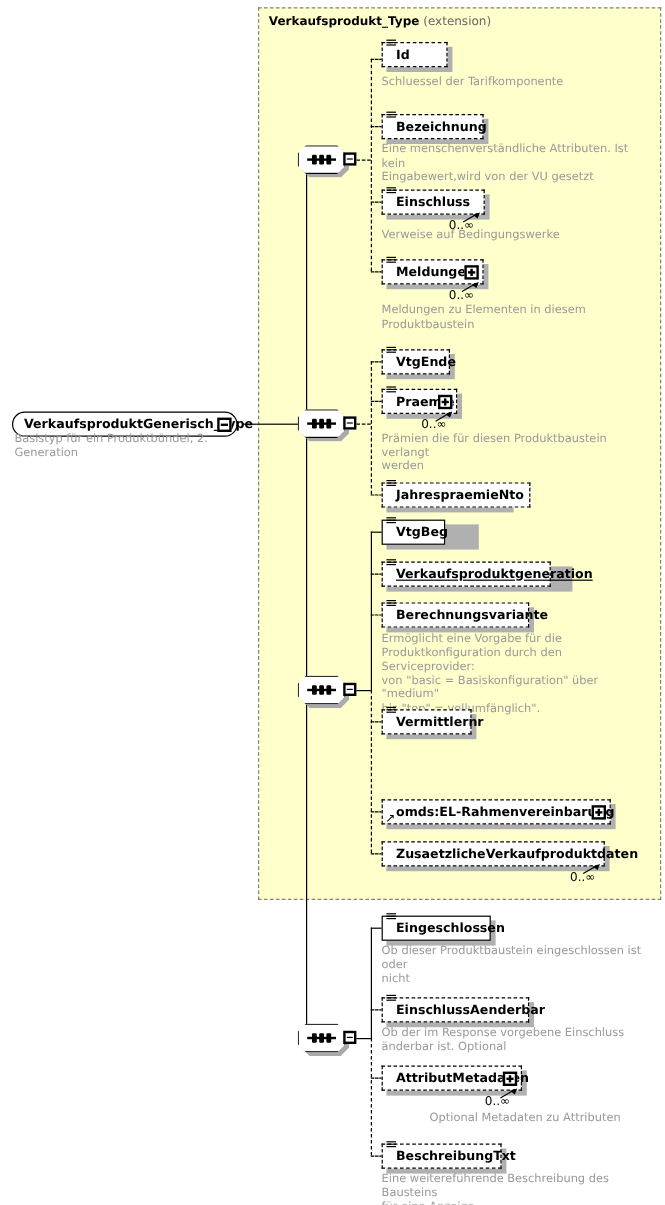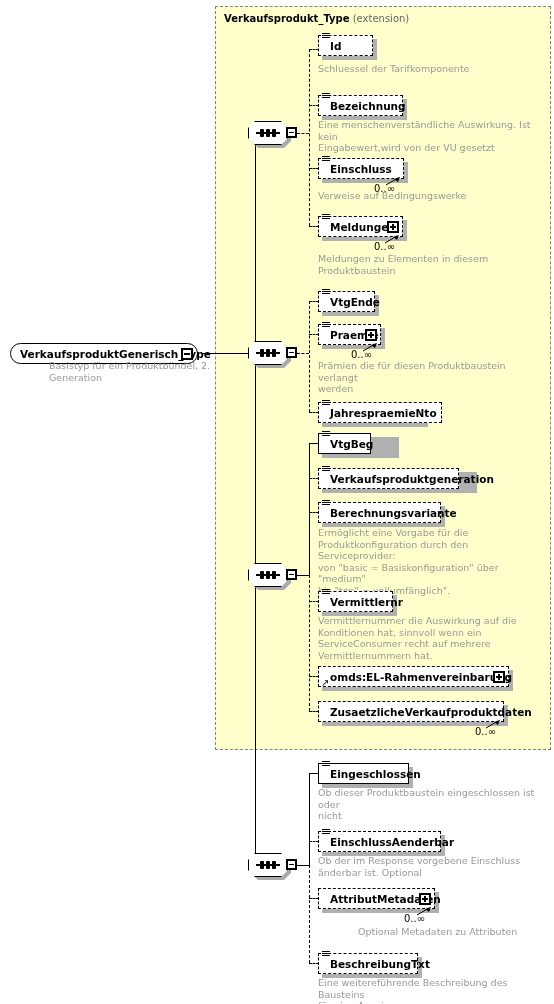--- a/index.html
+++ b/index.html
@@ -153,21 +153,21 @@
     <i>(extension)</i>
   </div>
 
   <div class="roottype" style="left:10px;top:343px;width:188px;">
     <div class="shadow"></div>
     <div class="box" style="width:188px;">
       <span class="lbl">VerkaufsproduktGenerisch_Type</span>
       <span class="minus"></span>
     </div>
   </div>
-  <div class="doc" style="left:12px;top:360px;width:210px;margin-left:37px;">Basistyp für ein Produktbündel, 2. Generation</div>
+  <div class="doc" style="left:12px;top:360px;width:210px;">Basistyp für ein Produktbündel, 2. Generation</div>
 
   <div class="ln h" style="left:202px;top:353px;width:53px;"></div>
   <div class="ln v" style="left:255px;top:133px;height:743px;"></div>
 
   <div class="seq" style="left:248px;top:121px;">
     <div class="octshadow"></div>
     <div class="oct"></div>
     <div class="bar"></div>
     <div class="dot d1"></div>
     <div class="dot d2"></div>
@@ -197,21 +197,21 @@
     <div class="shadow"></div>
     <div class="box" style="width:85px;">
       <span class="glyph">
           <i></i>
           <i></i>
           <i></i>
         </span>
       <span class="lbl">Bezeichnung</span>
     </div>
   </div>
-  <div class="doc" style="left:318px;top:119px;width:228px;">Eine menschenverständliche Auswirkung. Ist kein
+  <div class="doc" style="left:318px;top:119px;width:228px;">Eine menschenverständliche Attributen. Ist kein
 Eingabewert,wird von der VU gesetzt</div>
 
   <div class="dln h" style="left:309px;top:168px;width:10px;"></div>
   <div class="el repeat" style="left:318px;top:158px;width:86px;">
     <div class="shadow"></div>
     <div class="rep" style="width:86px;"></div>
     <div class="box" style="width:86px;">
       <span class="glyph">
           <i></i>
           <i></i>
@@ -338,21 +338,21 @@
           <i></i>
           <i></i>
         </span>
       <span class="lbl">VtgBeg</span>
     </div>
   </div>
 
   <div class="dln h" style="left:309px;top:478px;width:10px;"></div>
   <div class="el" style="left:318px;top:468px;width:155px;">
     <div class="shadow"></div>
-    <div class="box" style="width:141px;">
+    <div class="box" style="width:141px;text-decoration:underline;">
       <span class="glyph">
           <i></i>
           <i></i>
           <i></i>
         </span>
       <span class="lbl">Verkaufsproduktgeneration</span>
     </div>
   </div>
 
   <div class="dln h" style="left:309px;top:512px;width:10px;"></div>
@@ -377,24 +377,20 @@
     <div class="shadow"></div>
     <div class="box" style="width:75px;">
       <span class="glyph">
           <i></i>
           <i></i>
           <i></i>
         </span>
       <span class="lbl">Vermittlernr</span>
     </div>
   </div>
-  <div class="doc" style="left:318px;top:615px;width:228px;">Vermittlernummer die Auswirkung auf die
-Konditionen hat, sinnvoll wenn ein
-ServiceConsumer recht auf mehrere
-Vermittlernummern hat.</div>
 
   <div class="dln h" style="left:309px;top:676px;width:10px;"></div>
   <div class="el" style="left:318px;top:666px;width:191px;">
     <div class="shadow"></div>
     <div class="box" style="width:191px;">
       <span class="refarrow">↗</span>
       <span class="lbl">omds:EL-Rahmenvereinbarung</span>
       <span class="plus" style="right:3px;"></span>
     </div>
   </div>

